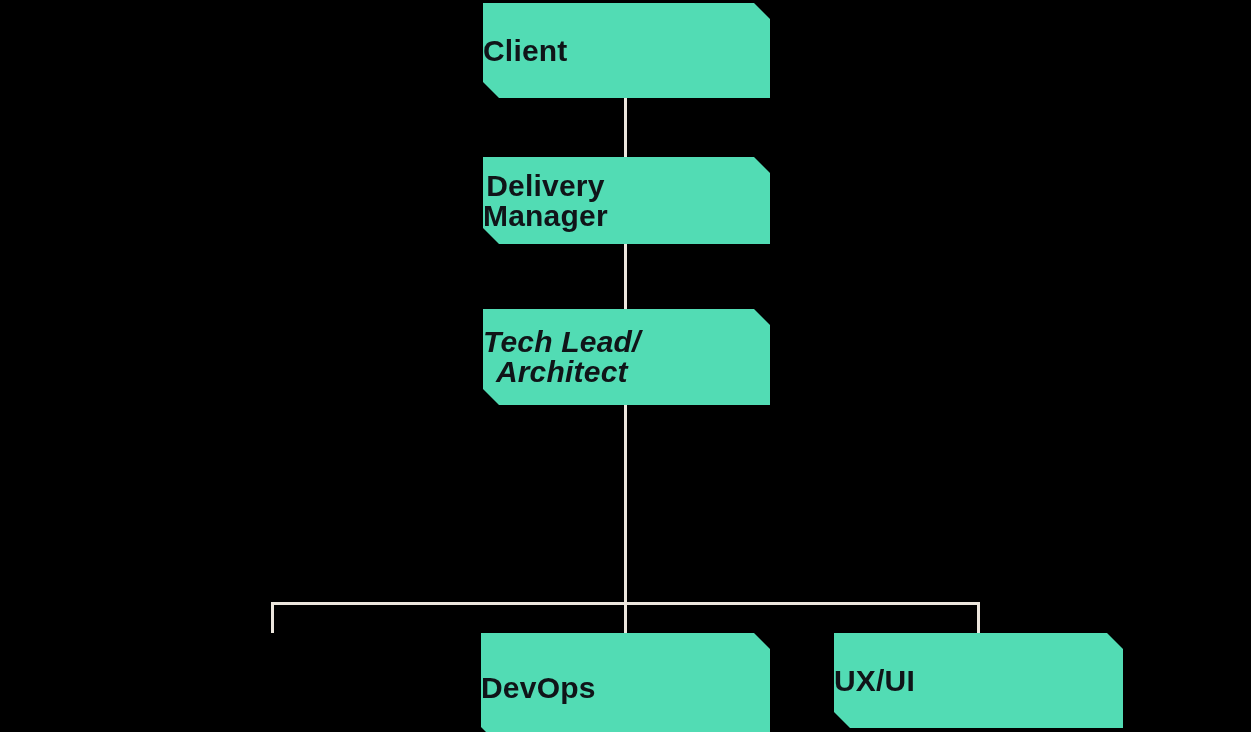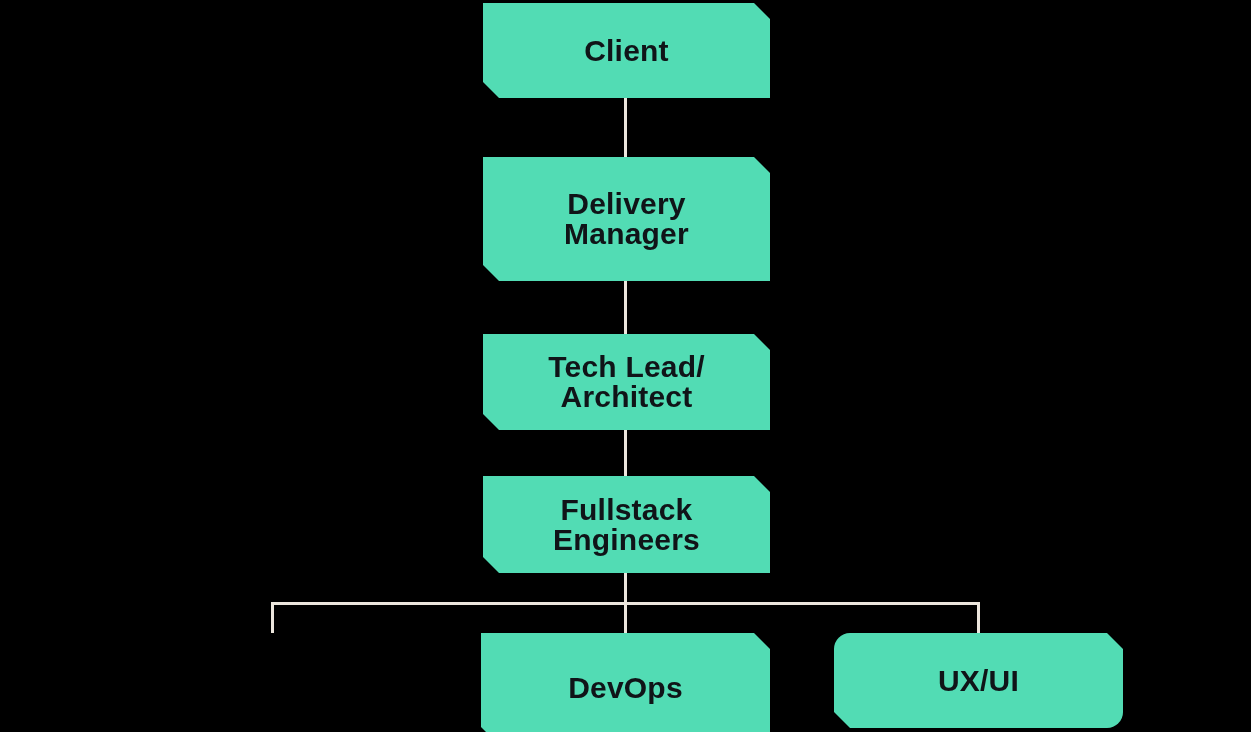--- a/index.html
+++ b/index.html
@@ -17,37 +17,37 @@
     font-family:"Liberation Sans","DejaVu Sans",sans-serif;
   }
   .line{position:absolute;background:var(--line);z-index:1;}
   .v-main{left:624px;top:98px;width:3px;height:535px;}
   .h-branch{left:271px;top:602px;width:709px;height:3px;}
   .stub-left{left:271px;top:602px;width:3px;height:31px;}
   .stub-right{left:977px;top:602px;width:3px;height:31px;}
   .node{
     position:absolute;z-index:2;
     background:var(--box);
-    display:flex;align-items:center;justify-content:center;
+    display:flex;align-items:center;
     clip-path:polygon(0 0,calc(100% - 16px) 0,100% 16px,100% 100%,16px 100%,0 calc(100% - 16px));
   }
   .node .label{
     color:var(--text);
     font-size:30px;font-weight:700;
     line-height:30px;text-align:center;
     white-space:pre-line;
     letter-spacing:.2px;
   }
   .pos-client{left:483px;top:3px;width:287px;height:95px;}
-  .pos-delivery-manager{left:483px;top:157px;width:287px;height:124px;}
-  .pos-tech-lead{left:483px;top:334px;width:287px;height:96px;}
+  .pos-delivery-manager{left:483px;top:157px;width:287px;height:87px;}
+  .pos-tech-lead{left:483px;top:309px;width:287px;height:96px;font-style:italic;}
   .pos-fullstack{left:483px;top:476px;width:287px;height:97px;}
   .pos-qa{left:128px;top:633px;width:289px;height:95px;}
   .pos-devops{left:481px;top:633px;width:289px;height:110px;}
-  .pos-uxui{left:834px;top:633px;width:289px;height:95px;border-radius:16px;}
+  .pos-uxui{left:834px;top:633px;width:289px;height:95px;}
 </style>
 </head>
 <body>
 
 <div class="canvas">
 
   <div class="line v-main"></div>
   <div class="line h-branch"></div>
   <div class="line stub-left"></div>
   <div class="line stub-right"></div>
@@ -59,24 +59,20 @@
   <div class="node pos-delivery-manager">
     <span class="label">Delivery
 Manager</span>
   </div>
 
   <div class="node pos-tech-lead">
     <span class="label">Tech Lead/
 Architect</span>
   </div>
 
-  <div class="node pos-fullstack">
-    <span class="label">Fullstack
-Engineers</span>
-  </div>
 
 
   <div class="node pos-devops">
     <span class="label">DevOps</span>
   </div>
 
   <div class="node pos-uxui">
     <span class="label">UX/UI</span>
   </div>
 

